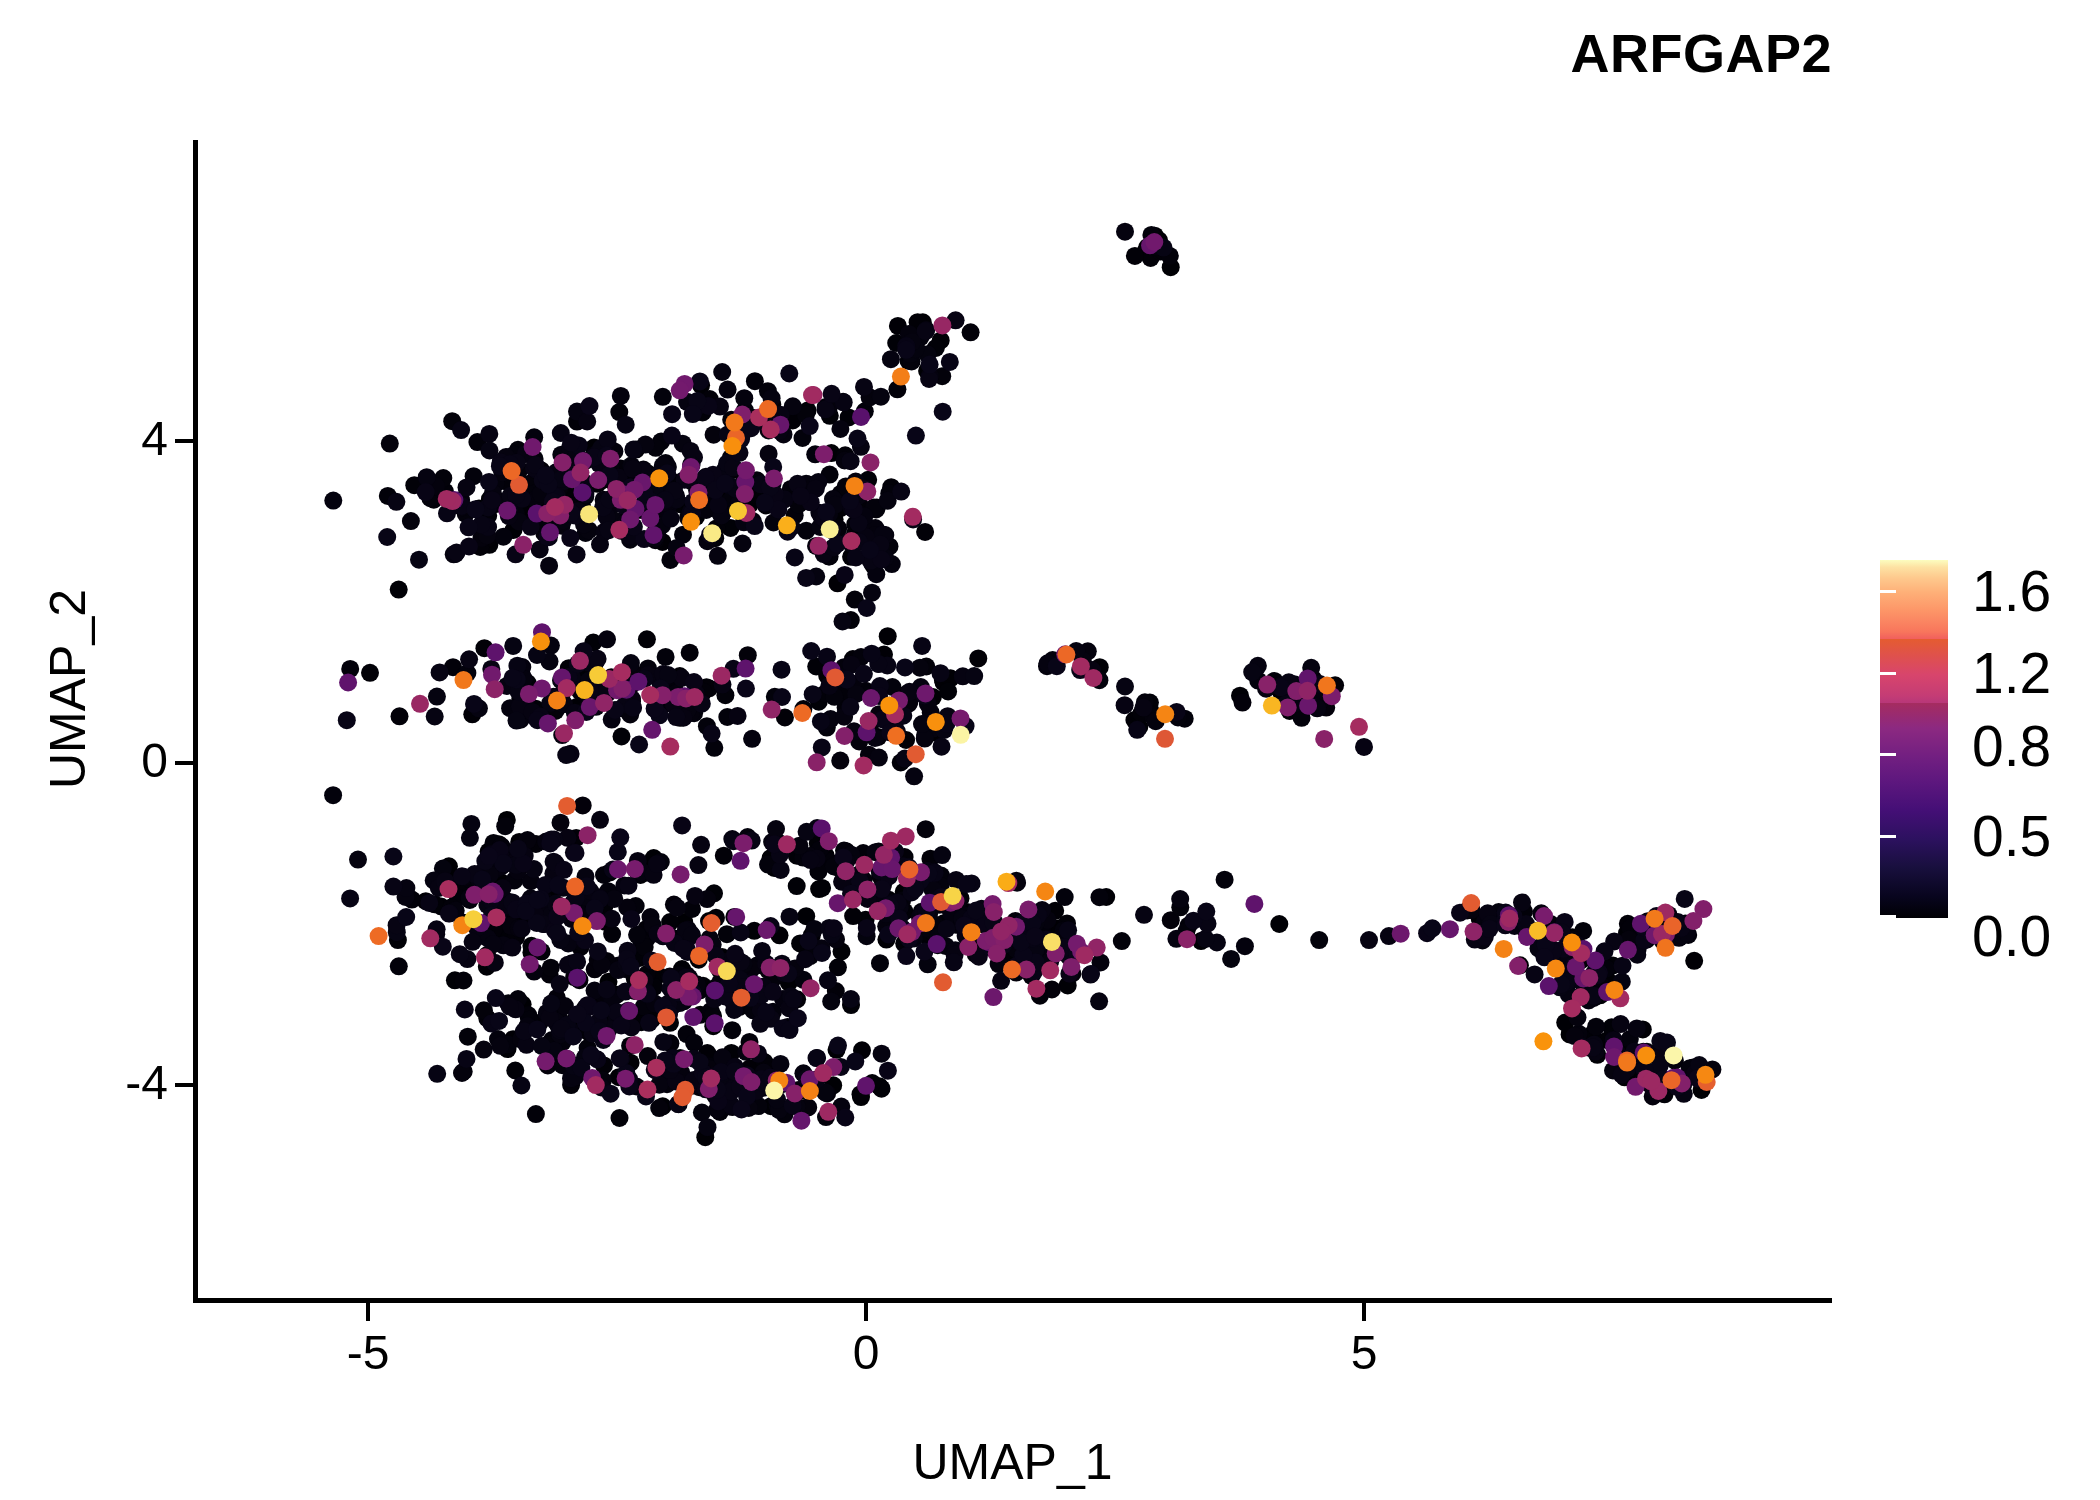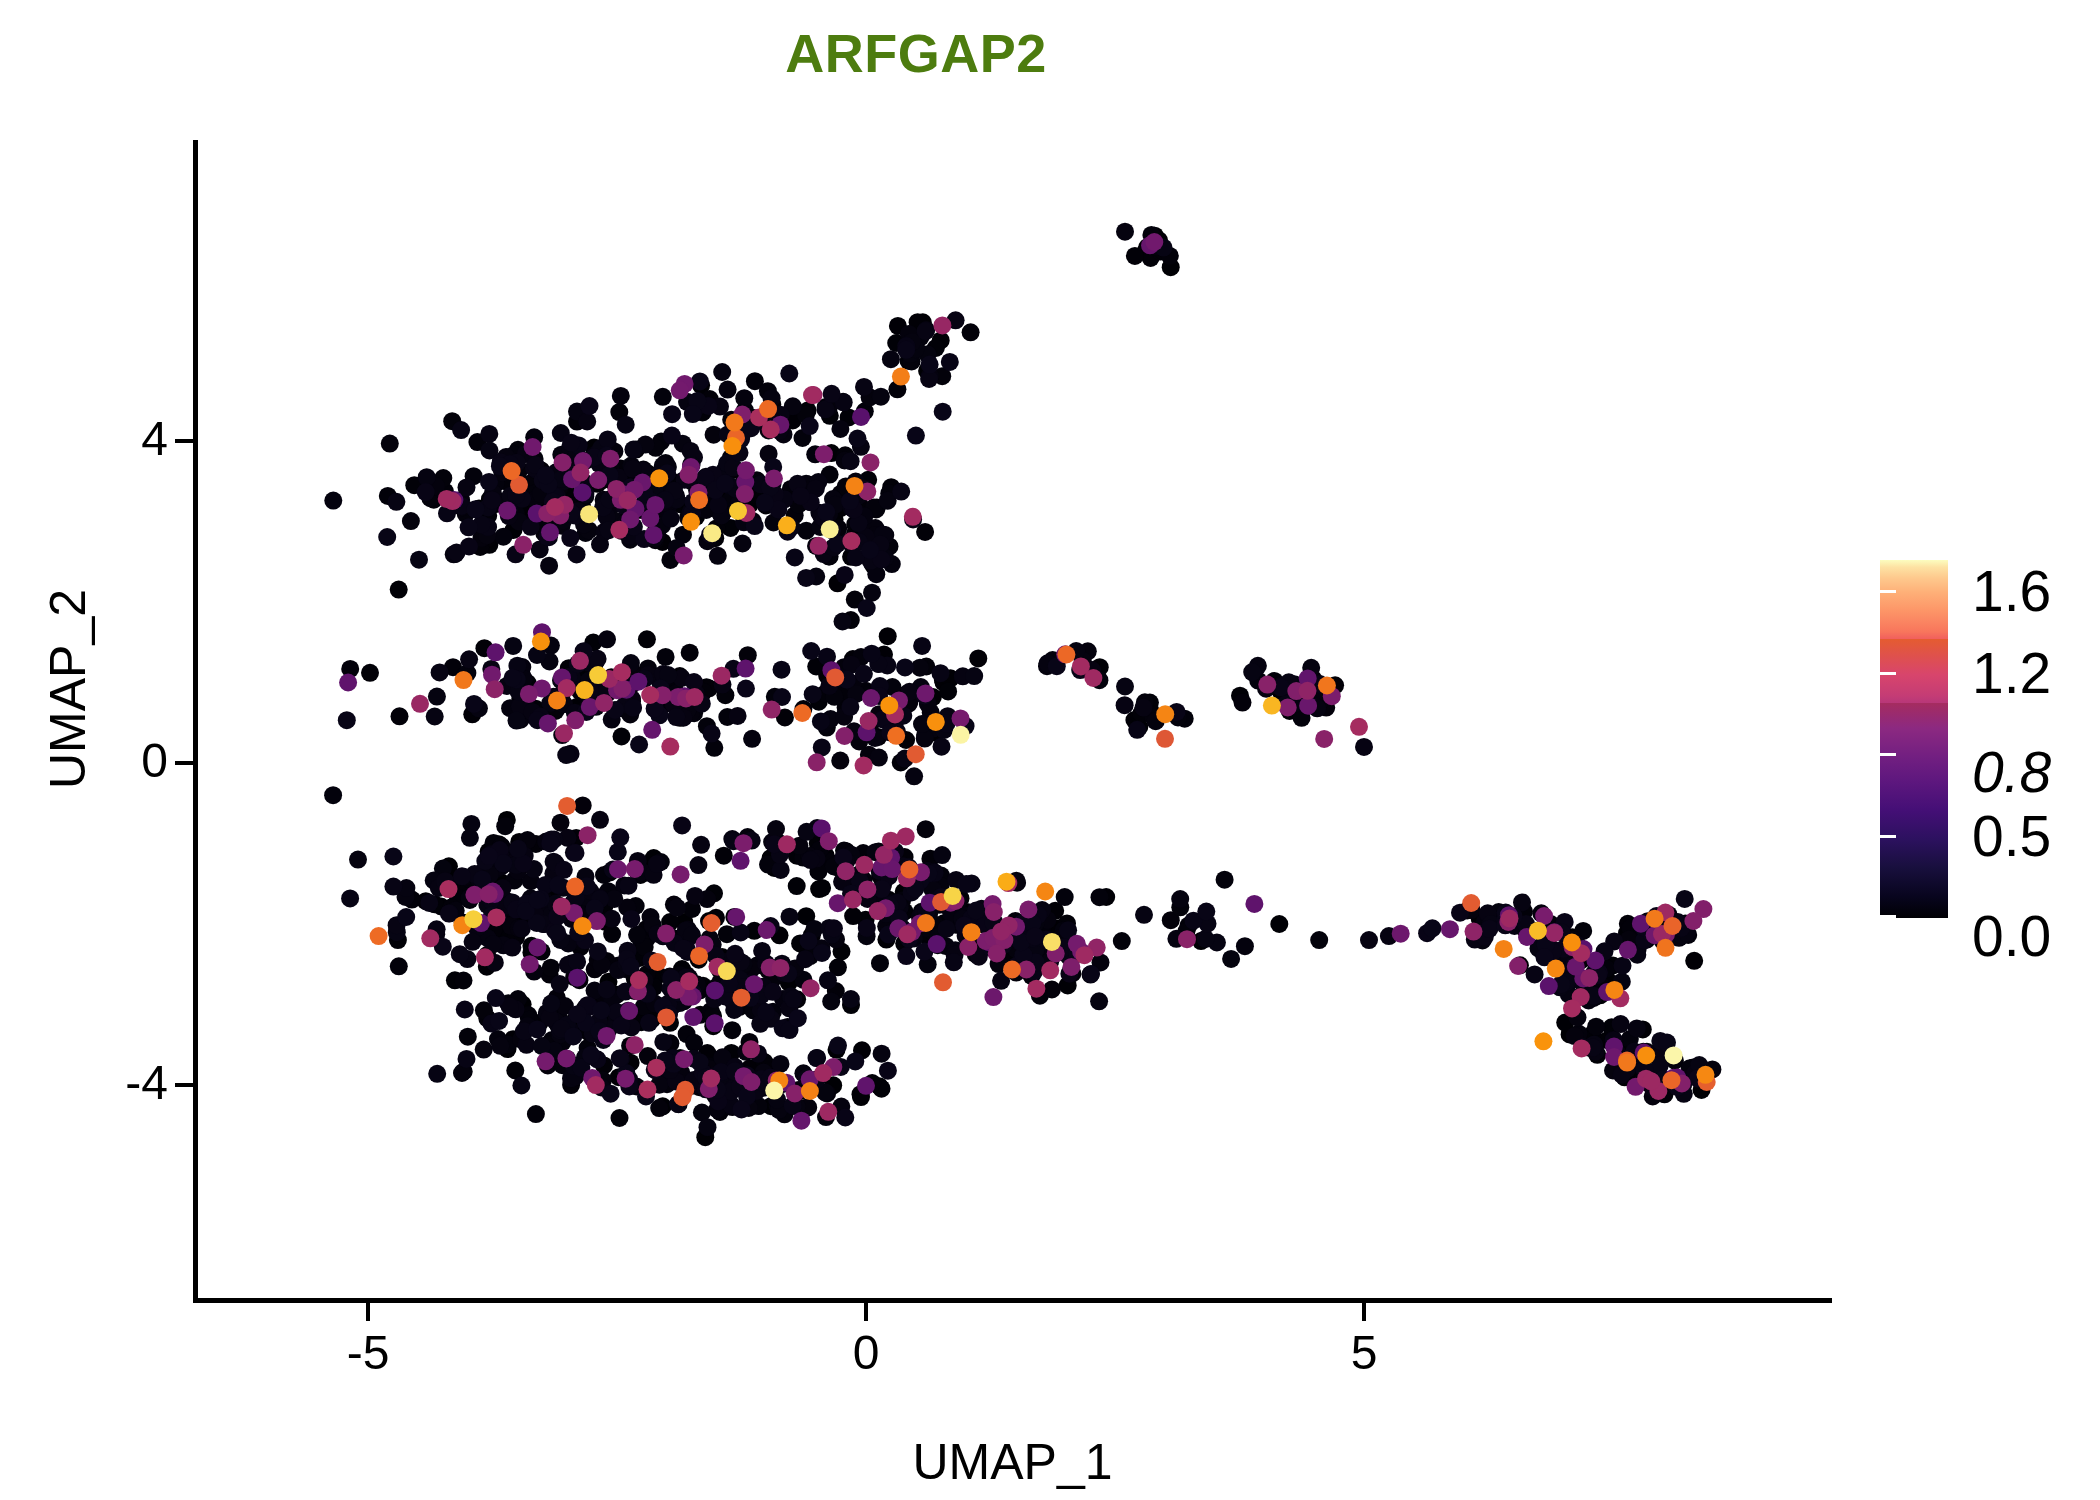--- a/index.html
+++ b/index.html
@@ -17,24 +17,24 @@
     position: relative;
     width: 2100px;
     height: 1500px;
     background: #ffffff;
   }
   #plot-title {
     position: absolute;
     left: 0;
     top: 22px;
     width: 1832px;
-    text-align: center;
+    text-align: right;
     font-size: 54px;
     font-weight: bold;
-    color: #4d7c0f;
+    color: #000000;
     letter-spacing: 0.5px;
   }
   #panel {
     position: absolute;
     left: 195px;
     top: 140px;
     width: 1637px;
     height: 1160px;
   }
   #scatter-svg {
@@ -2528,19 +2528,19 @@
         <div class="cbar-tick left" style="top: 193.343px;"></div>
         <div class="cbar-tick right" style="top: 193.343px;"></div>
         <div class="cbar-tick left" style="top: 275.171px;"></div>
         <div class="cbar-tick right" style="top: 275.171px;"></div>
         <div class="cbar-tick left" style="top: 355px;"></div>
         <div class="cbar-tick right" style="top: 355px;"></div>
       </div>
     <div id="legend-labels">
         <div class="legend-label" style="top: 30.6857px;">1.6</div>
         <div class="legend-label" style="top: 112.514px;">1.2</div>
-        <div class="legend-label" style="top: 212px; font-style: italic;">0.8</div>
+        <div class="legend-label" style="top: 186px;">0.8</div>
         <div class="legend-label" style="top: 276.171px;">0.5</div>
         <div class="legend-label" style="top: 376px;">0.0</div>
       </div>
   </div>
 
 </div>
 
 </body></html>

